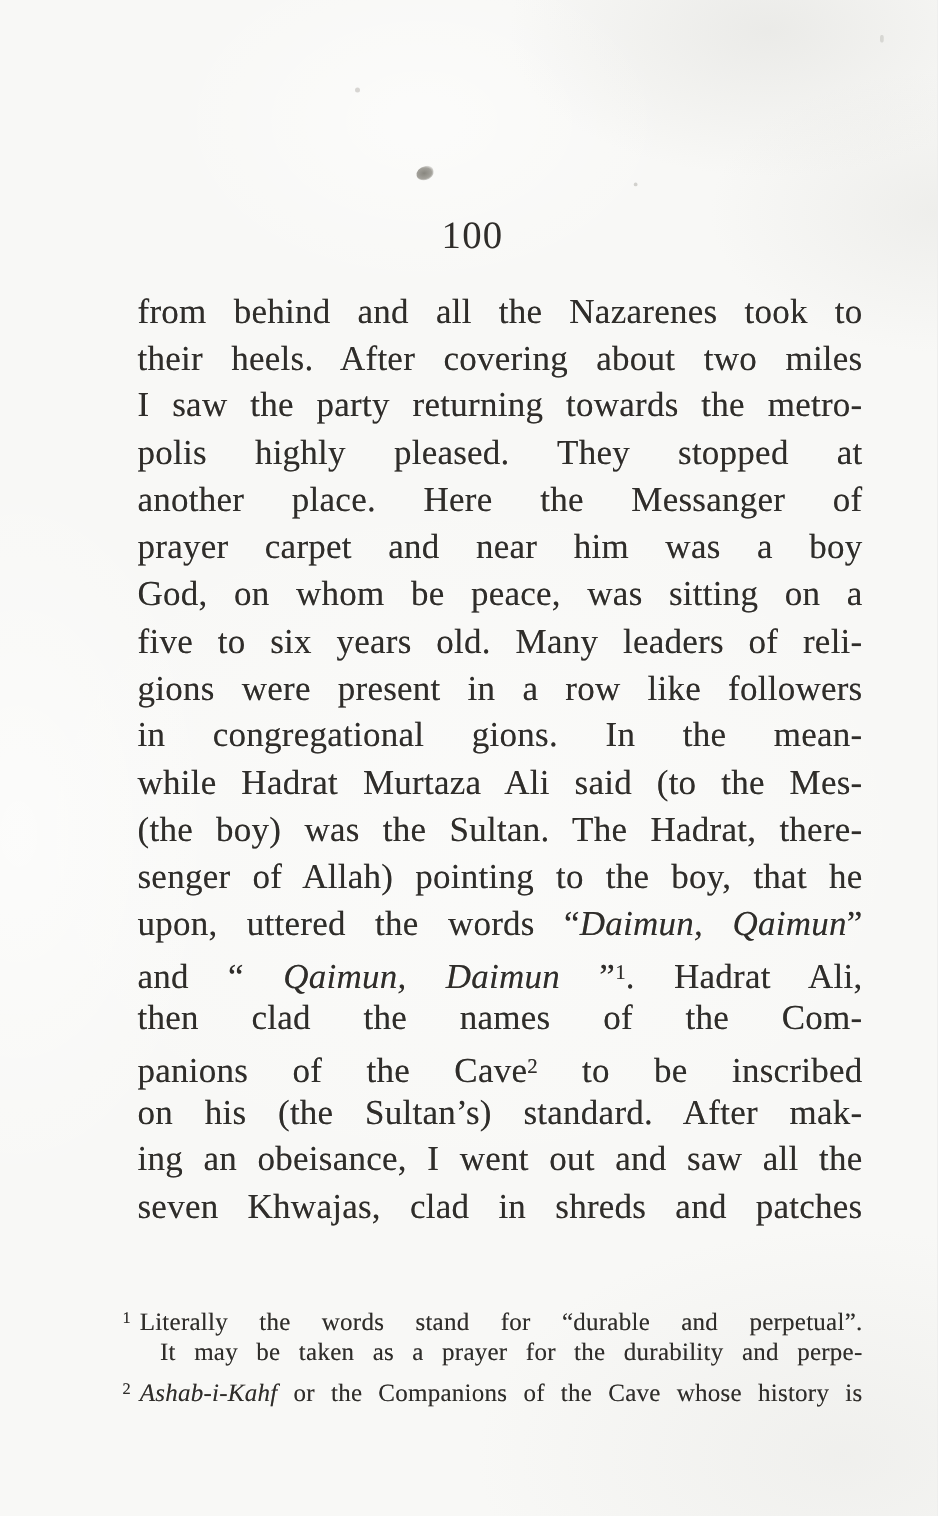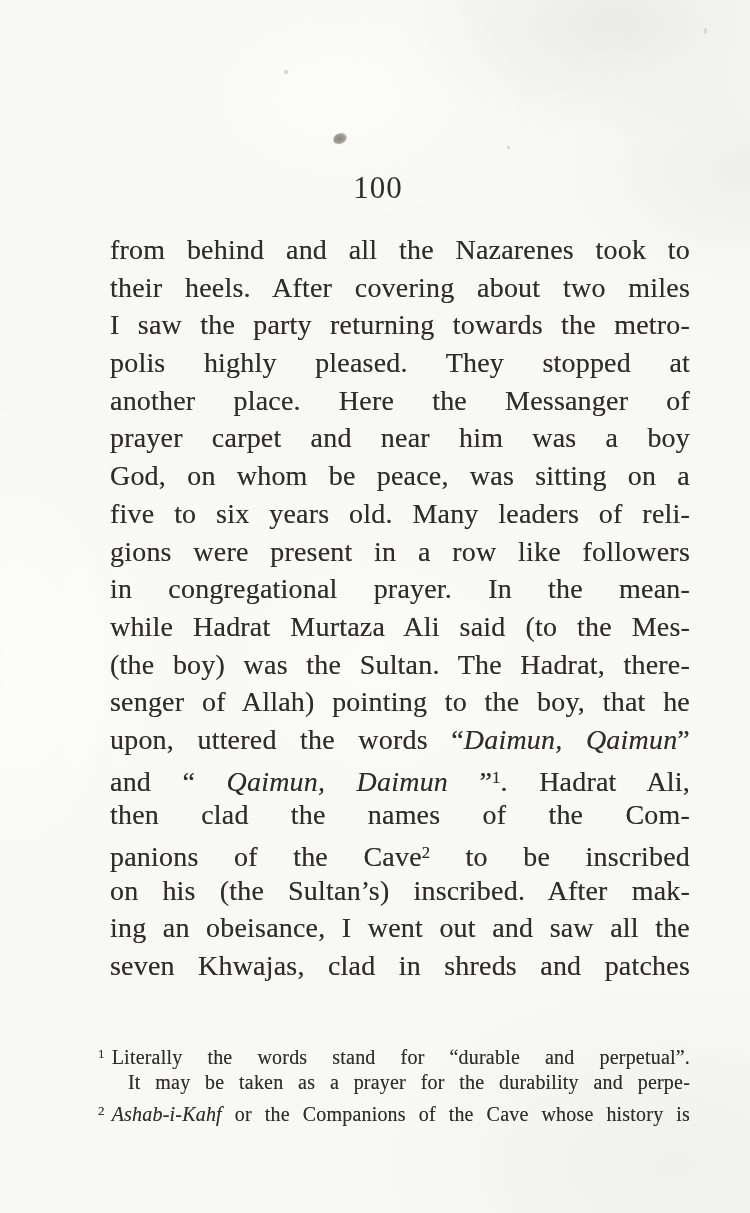--- a/index.html
+++ b/index.html
@@ -128,29 +128,29 @@
   <div class="body-text">
       <div class="bline just"><span class="seg-normal">from behind and all the Nazarenes took to</span></div>
       <div class="bline just"><span class="seg-normal">their heels. After covering about two miles</span></div>
       <div class="bline just"><span class="seg-normal">I saw the party returning towards the metro-</span></div>
       <div class="bline just"><span class="seg-normal">polis highly pleased. They stopped at</span></div>
       <div class="bline just"><span class="seg-normal">another place. Here the Messanger of</span></div>
       <div class="bline just"><span class="seg-normal">prayer carpet and near him was a boy</span></div>
       <div class="bline just"><span class="seg-normal">God, on whom be peace, was sitting on a</span></div>
       <div class="bline just"><span class="seg-normal">five to six years old. Many leaders of reli-</span></div>
       <div class="bline just"><span class="seg-normal">gions were present in a row like followers</span></div>
-      <div class="bline just"><span class="seg-normal">in congregational prayer. In the mean-</span></div>
+      <div class="bline just"><span class="seg-normal">in congregational gions. In the mean-</span></div>
       <div class="bline just"><span class="seg-normal">while Hadrat Murtaza Ali said (to the Mes-</span></div>
       <div class="bline just"><span class="seg-normal">(the boy) was the Sultan. The Hadrat, there-</span></div>
       <div class="bline just"><span class="seg-normal">senger of Allah) pointing to the boy, that he</span></div>
       <div class="bline just"><span class="seg-normal">upon, uttered the words “</span><span class="seg-italic">Daimun, Qaimun</span><span class="seg-normal">”</span></div>
       <div class="bline just"><span class="seg-normal">and “ </span><span class="seg-italic">Qaimun, Daimun</span><span class="seg-normal"> ”</span><span class="seg-sup">1</span><span class="seg-normal">. Hadrat Ali,</span></div>
       <div class="bline just"><span class="seg-normal">then clad the names of the Com-</span></div>
       <div class="bline just"><span class="seg-normal">panions of the Cave</span><span class="seg-sup">2</span><span class="seg-normal"> to be inscribed</span></div>
-      <div class="bline just"><span class="seg-normal">on his (the Sultan’s) inscribed. After mak-</span></div>
+      <div class="bline just"><span class="seg-normal">on his (the Sultan’s) standard. After mak-</span></div>
       <div class="bline just"><span class="seg-normal">ing an obeisance, I went out and saw all the</span></div>
       <div class="bline just"><span class="seg-normal">seven Khwajas, clad in shreds and patches</span></div>
     </div>
 
   <div class="footnotes">
       <div class="fline just"><span class="fnmark">1</span><span class="seg-normal">Literally the words stand for “durable and perpetual”.</span></div>
       <div class="fline just indent"><span class="seg-normal">It may be taken as a prayer for the durability and perpe-</span></div>
       <div class="fline just"><span class="fnmark">2</span><span class="seg-italic">Ashab-i-Kahf</span><span class="seg-normal"> or the Companions of the Cave whose history is</span></div>
     </div>
 </div>

